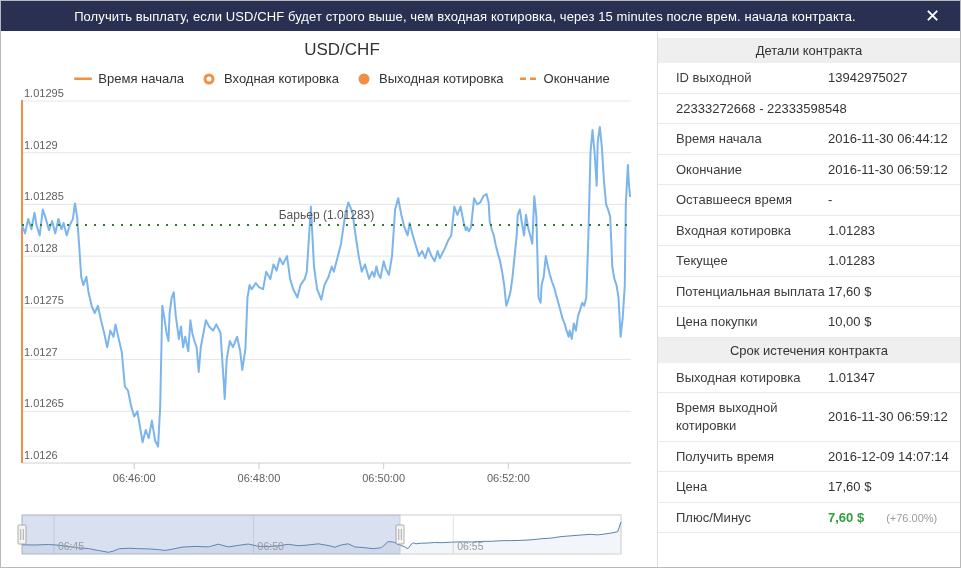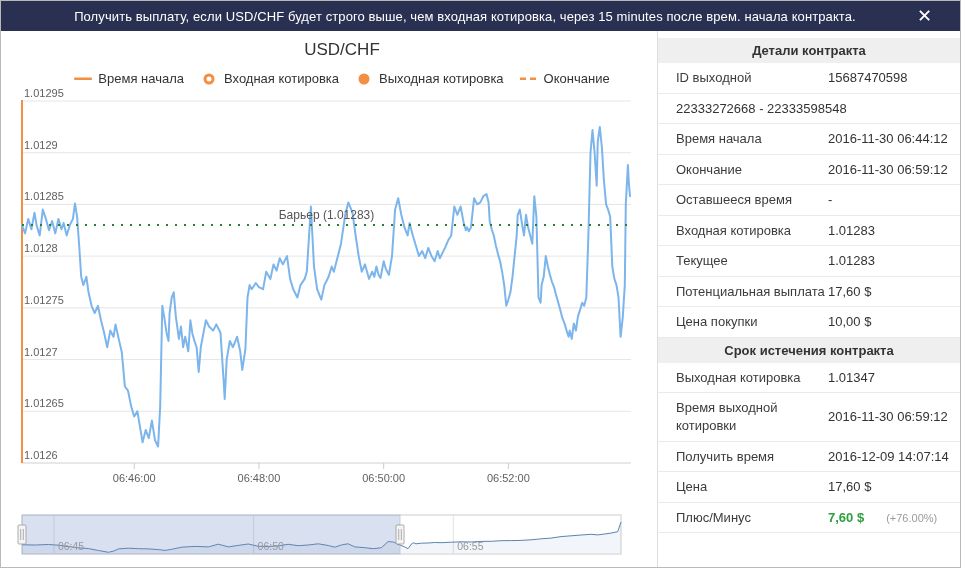--- a/index.html
+++ b/index.html
@@ -1,30 +1,30 @@
 <!DOCTYPE html>
 <html><head>
 <meta charset="utf-8">
 <style>
   html,body{margin:0;padding:0;background:#fff;}
   .app{width:961px;height:568px;box-sizing:border-box;border:1px solid #b9b9b9;
        font-family:"Liberation Sans",sans-serif;background:#fff;position:relative;overflow:hidden;}
-  .topbar{height:30px;display:flex;align-items:center;padding:0 20px;box-sizing:border-box;}
+  .topbar{height:30px;display:flex;align-items:center;padding:0 12px;box-sizing:border-box;}
   .topbar-text{flex:1;text-align:center;color:#fff;font-size:13px;letter-spacing:.1px;}
   .close{color:#fff;font-size:18px;line-height:1;cursor:pointer;padding:0 8px;font-weight:400;}
   .content{display:flex;height:538px;}
   .chart-section{position:relative;width:643px;flex-shrink:0;padding-left:13px;}
   .chart-title{position:absolute;top:9px;width:100%;text-align:center;font-size:17px;color:#333;}
   .legend{position:absolute;top:40px;width:100%;display:flex;justify-content:center;gap:16px;
           font-size:13px;color:#333;align-items:center;}
   .legend-item{display:flex;align-items:center;gap:5px;cursor:pointer;}
   #main-chart{position:absolute;top:55px;left:0;}
   #navigator{position:absolute;top:478px;left:0;}
   .panel{flex:1;border-left:1px solid #ddd;font-size:13px;color:#333;padding-top:7px;box-sizing:border-box;}
-  .p-header{background:#efefef;font-weight:bold;text-align:center;padding:5px 0;font-size:13px;color:#333;}
+  .p-header{background:#efefef;font-weight:normal;text-align:center;padding:5px 0;font-size:13px;color:#333;}
   .p-row{display:flex;align-items:center;padding:6px 8px 6px 18px;border-bottom:1px solid #eaeaea;line-height:1.35;}
   .p-label{width:152px;flex-shrink:0;color:#3c3c3c;}
   .p-value{flex:1;}
   .profit-val{font-weight:bold;margin-top:25px;}
   .pct{font-size:11px;margin-left:22px;color:#9b9b9b;}
   svg text{font-family:"Liberation Sans",sans-serif;}
 </style>
 </head>
 <body>
 
@@ -113,21 +113,21 @@
             <rect x="395.0355555555555" y="16" width="8" height="19" rx="1" fill="#f4f4f4" stroke="#999" stroke-width="0.8"></rect>
             <line x1="397.7355555555555" y1="20" x2="397.7355555555555" y2="31" stroke="#999" stroke-width="0.8"></line>
             <line x1="400.3355555555555" y1="20" x2="400.3355555555555" y2="31" stroke="#999" stroke-width="0.8"></line>
           </g>
         </svg>
     </div>
     <div class="panel" id="panel">
         <div class="p-header">Детали контракта</div>
         <div class="p-row">
           <span class="p-label">ID выходной</span>
-          <span class="p-value"><span>15687470598</span></span>
+          <span class="p-value"><span>13942975027</span></span>
         </div>
         <div class="p-row">
           <span class="p-value"><span>22333272668 - 22333598548</span></span>
         </div>
         <div class="p-row">
           <span class="p-label">Время начала</span>
           <span class="p-value"><span>2016-11-30 06:44:12</span></span>
         </div>
         <div class="p-row">
           <span class="p-label">Окончание</span>

